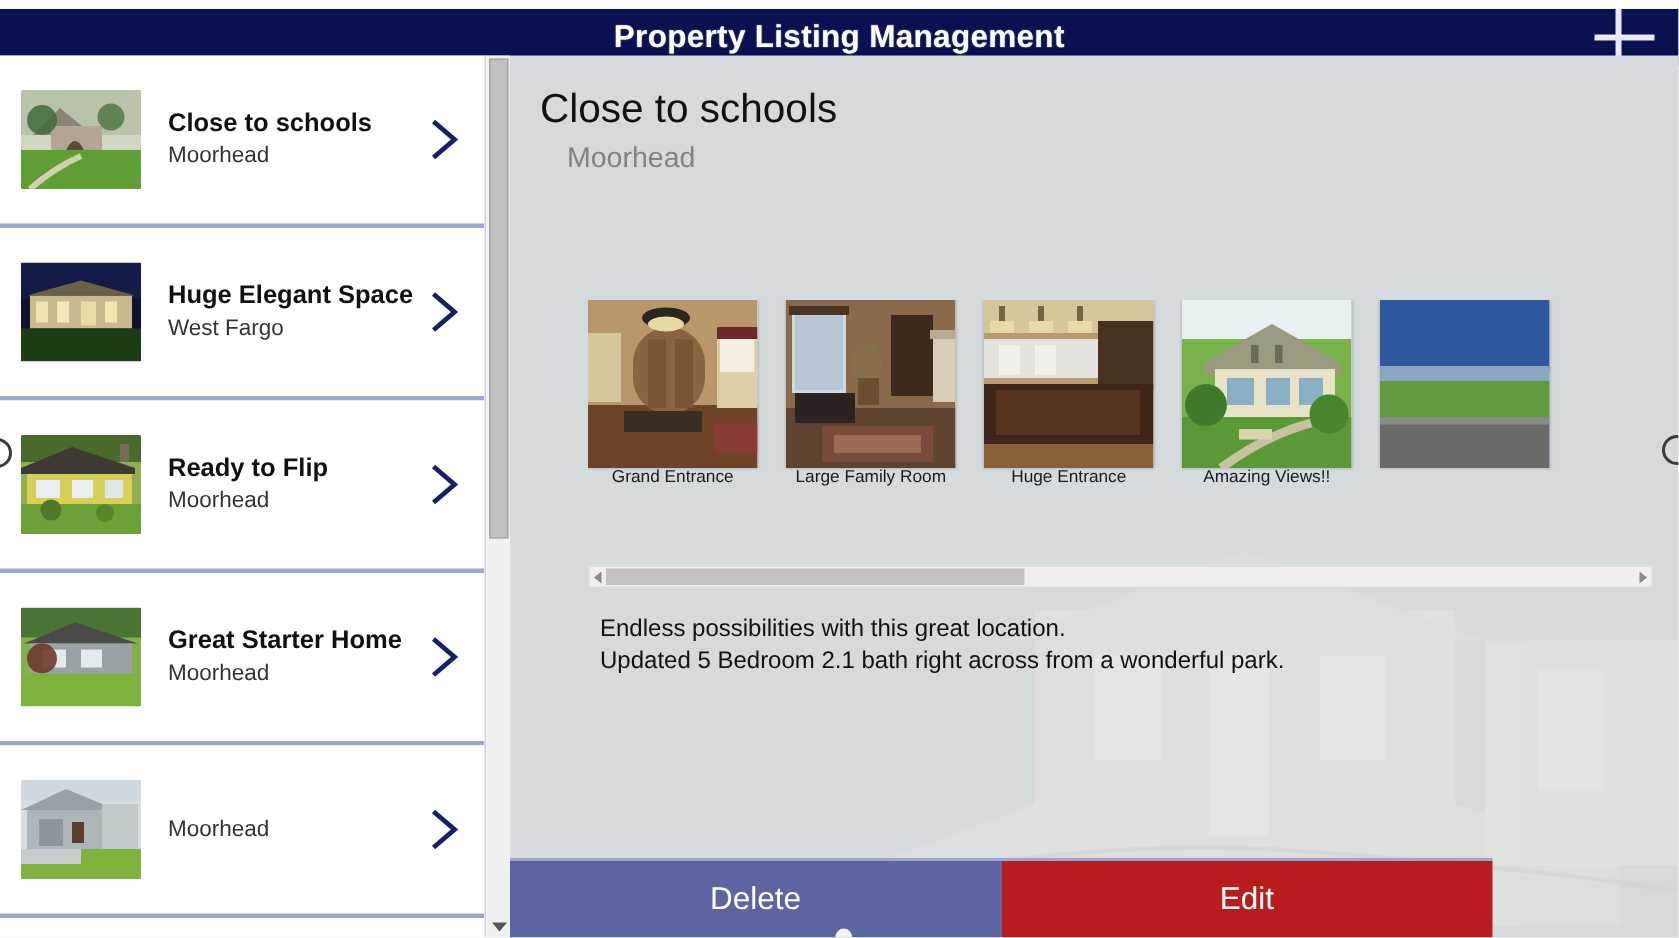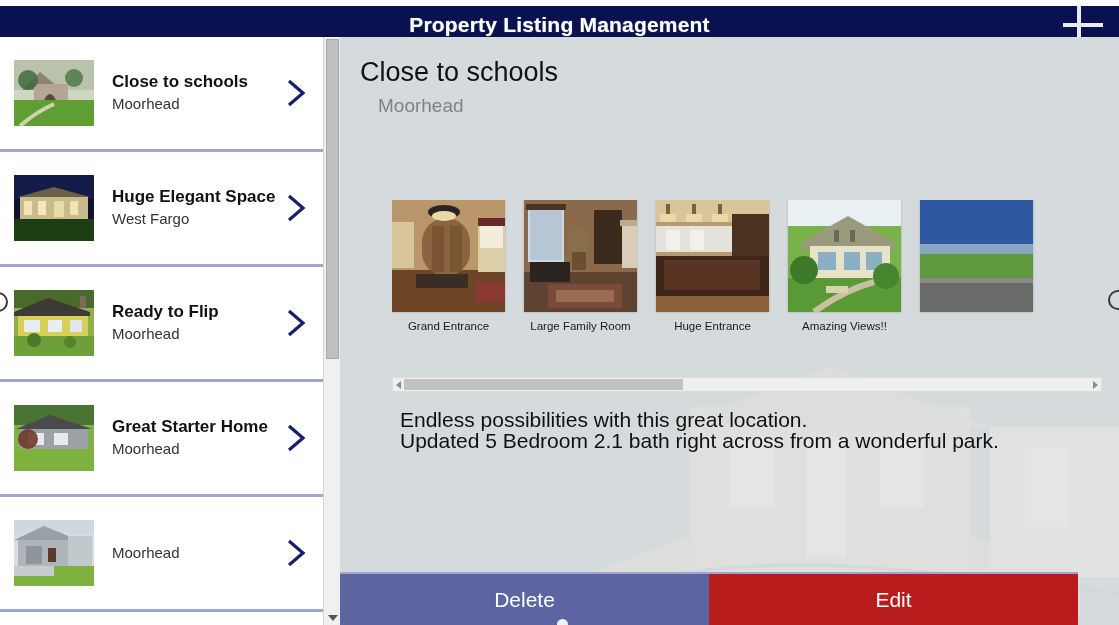--- a/index.html
+++ b/index.html
@@ -164,21 +164,20 @@
     flex: 0 0 113px;
     width: 113px;
   }
   .gal-img {
     width: 113px; height: 112px;
     background-size: cover;
     background-position: center;
     box-shadow: 0 0 2px rgba(0,0,0,0.25);
   }
   .gal-cap {
-    margin-top: 8px;
     text-align: center;
     font-size: 11.5px;
     color: #1a1a1a;
     white-space: nowrap;
   }
   .hscroll {
     position: absolute; left: 0; bottom: 0;
     width: 710px; height: 15px;
     background: #efefef;
     border: 1px solid #dcdcdc;
@@ -201,28 +200,28 @@
   .hs-track { position: relative; flex: 1 1 auto; height: 13px; }
   .hs-thumb {
     position: absolute; left: 0; top: 1px;
     width: 279px; height: 11px;
     background: #c2c2c2;
   }
 
   
   .desc {
     position: absolute; left: 60px; top: 372px;
-    font-size: 21px; color: #111111;
+    font-size: 16px; color: #111111;
     line-height: 21px;
   }
 
   
   .footer {
     position: absolute; left: 0; bottom: 0;
-    width: 738px; height: 53px;
+    width: 655px; height: 53px;
     display: flex;
     border-top: 2px solid #9ea5d0;
   }
   .fbtn {
     flex: 1 1 50%;
     display: flex; align-items: center; justify-content: center;
     font-size: 21px; color: #ffffff;
     cursor: pointer;
     user-select: none;
   }

